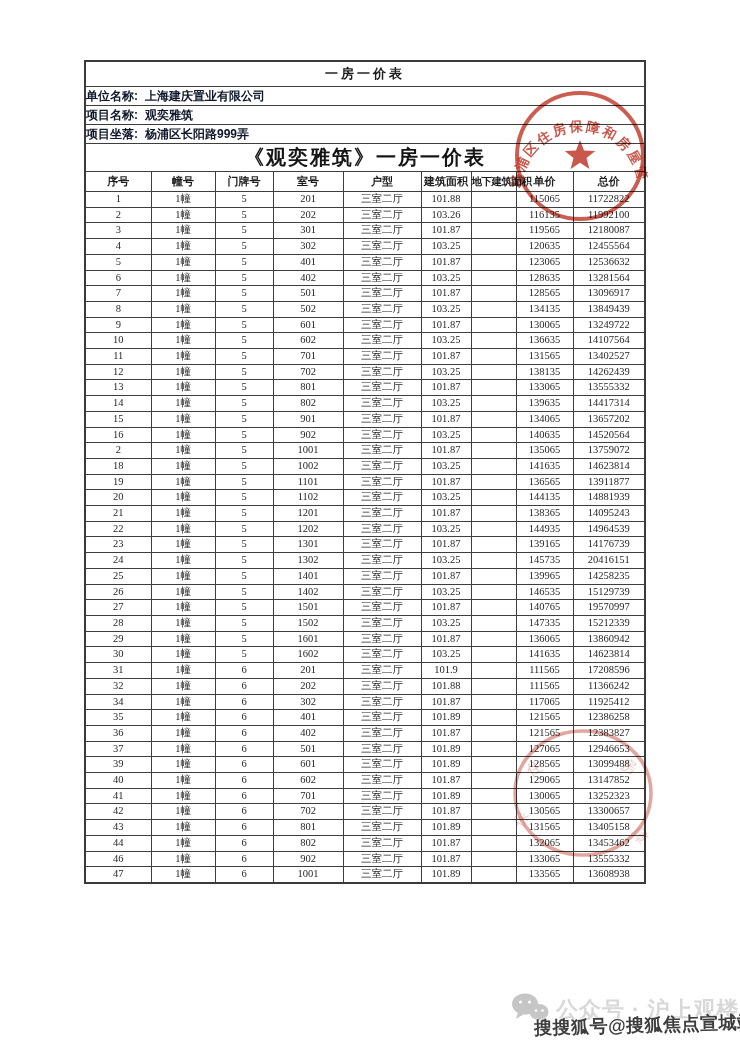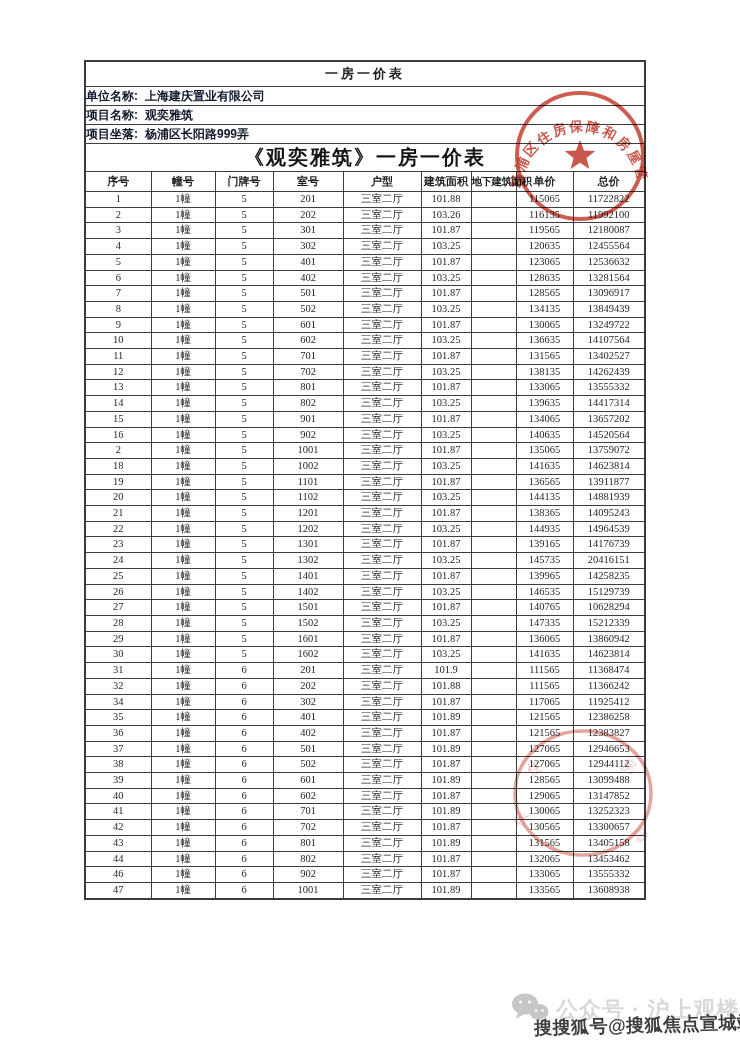--- a/index.html
+++ b/index.html
@@ -381,21 +381,21 @@
         </tr>
         <tr>
           <td>27</td>
           <td>1幢</td>
           <td>5</td>
           <td>1501</td>
           <td>三室二厅</td>
           <td>101.87</td>
           <td></td>
           <td>140765</td>
-          <td>10628294</td>
+          <td>19570997</td>
         </tr>
         <tr>
           <td>28</td>
           <td>1幢</td>
           <td>5</td>
           <td>1502</td>
           <td>三室二厅</td>
           <td>103.25</td>
           <td></td>
           <td>147335</td>
@@ -425,21 +425,21 @@
         </tr>
         <tr>
           <td>31</td>
           <td>1幢</td>
           <td>6</td>
           <td>201</td>
           <td>三室二厅</td>
           <td>101.9</td>
           <td></td>
           <td>111565</td>
-          <td>11368474</td>
+          <td>17208596</td>
         </tr>
         <tr>
           <td>32</td>
           <td>1幢</td>
           <td>6</td>
           <td>202</td>
           <td>三室二厅</td>
           <td>101.88</td>
           <td></td>
           <td>111565</td>
@@ -481,31 +481,20 @@
         <tr>
           <td>37</td>
           <td>1幢</td>
           <td>6</td>
           <td>501</td>
           <td>三室二厅</td>
           <td>101.89</td>
           <td></td>
           <td>127065</td>
           <td>12946653</td>
-        </tr>
-        <tr>
-          <td>38</td>
-          <td>1幢</td>
-          <td>6</td>
-          <td>502</td>
-          <td>三室二厅</td>
-          <td>101.87</td>
-          <td></td>
-          <td>127065</td>
-          <td>12944112</td>
         </tr>
         <tr>
           <td>39</td>
           <td>1幢</td>
           <td>6</td>
           <td>601</td>
           <td>三室二厅</td>
           <td>101.89</td>
           <td></td>
           <td>128565</td>

